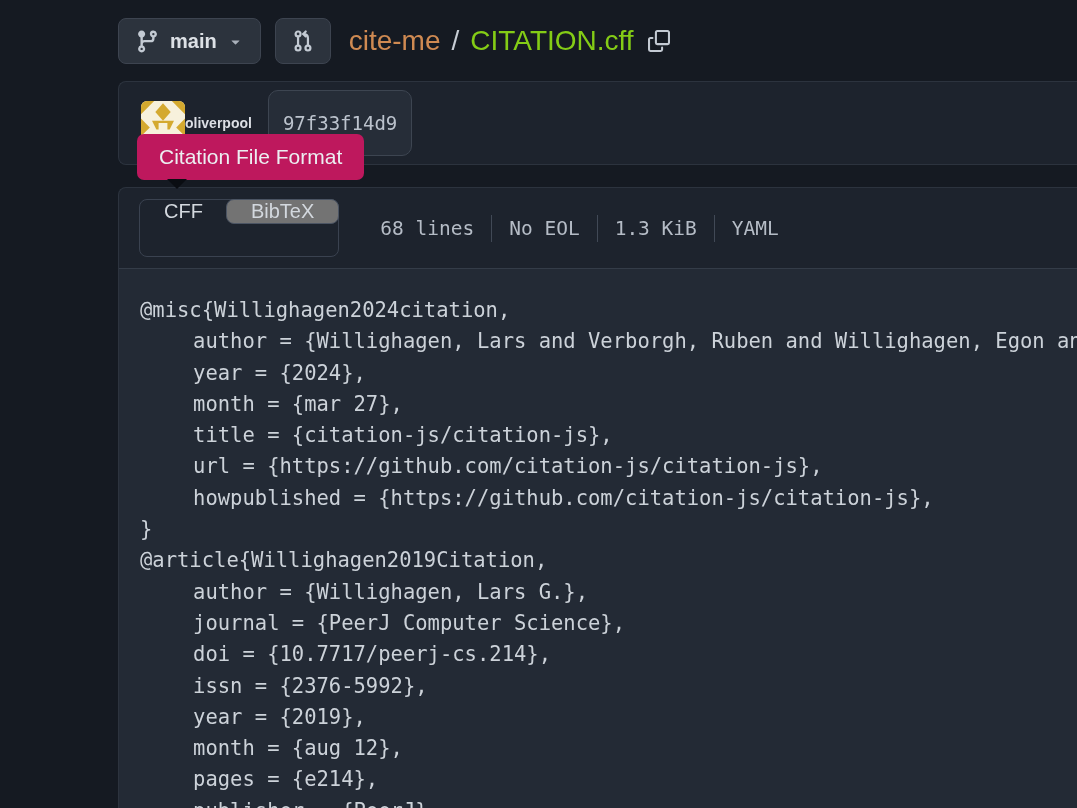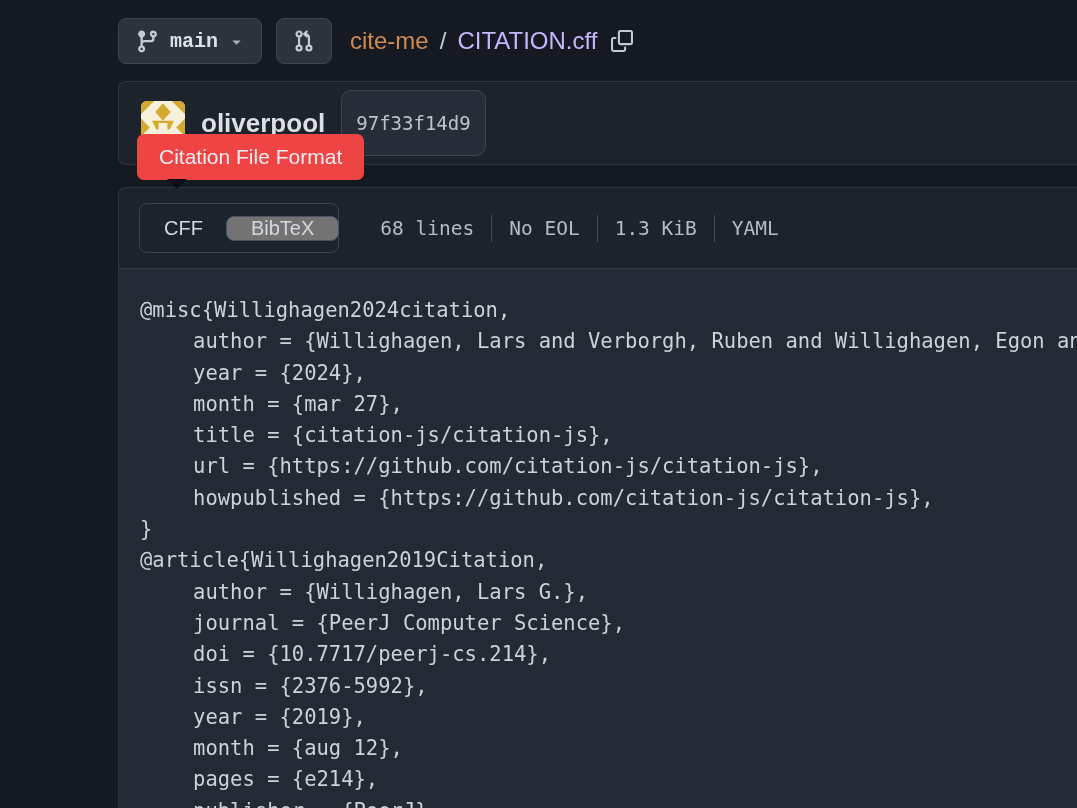--- a/index.html
+++ b/index.html
@@ -29,44 +29,43 @@
     align-items: center;
     gap: 10px;
     height: 46px;
     padding: 0 16px;
     background: #2c333d;
     border: 1px solid #3d4450;
     border-radius: 8px;
     color: #d8dce2;
     cursor: pointer;
     box-sizing: border-box;
-    font-family: Liberation Mono, monospace;
   }
   .btn.icon-only {
     width: 56px;
     justify-content: center;
     padding: 0;
   }
   .branch-label {
     font-size: 20px;
     font-weight: bold;
     color: #dde1e6;
   }
   .icon { display: inline-flex; color: #c3cad3; }
   .caret { color: #a9b0ba; }
   .breadcrumb {
     display: flex;
     align-items: center;
     gap: 11px;
-    font-size: 24px;
+    font-size: 28px;
     margin-left: 4px;
   }
   .repo-link { color: #cf8a52; text-decoration: none; cursor: pointer; }
   .crumb-sep { color: #c7cdd5; }
-  .file-name { color: #c4b5fd; }
+  .file-name { color: #84cc16; }
   .copy-btn { display: inline-flex; color: #9aa2ad; margin-left: 3px; cursor: pointer; background: none; border: none; padding: 0; }
 
   
   .commit-box {
     position: relative;
     margin-top: 17px;
     height: 82px;
     background: #1d232d;
     border: 1px solid #2c333e;
     border-right: none;
@@ -78,22 +77,22 @@
   }
   .avatar {
     width: 44px;
     height: 44px;
     border-radius: 6px;
     overflow: hidden;
     flex: 0 0 auto;
     cursor: pointer;
   }
   .author {
-    margin-left: 16px;
-    font-size: 26px;
+    margin-left: 0;
+    font-size: 14px;
     font-weight: bold;
     color: #dcdfe5;
     cursor: pointer;
   }
   .sha-badge {
     margin-left: 16px;
     font-family: "DejaVu Sans Mono", monospace;
     font-size: 19px;
     color: #bcc3cd;
     background: #262d38;
@@ -105,21 +104,21 @@
   .commit-msg {
     margin-left: 15px;
     font-size: 21px;
     color: #d2d6dc;
     cursor: pointer;
   }
   .tooltip {
     position: absolute;
     left: 18px;
     top: 52px;
-    background: #ef4444;
+    background: #be185d;
     color: #eceef1;
     font-size: 21px;
     padding: 11px 22px;
     border-radius: 7px;
     white-space: nowrap;
     z-index: 10;
   }
   .tooltip::after {
     content: "";
     position: absolute;
@@ -140,22 +139,22 @@
   }
   .file-header {
     height: 80px;
     display: flex;
     align-items: center;
     padding: 0 20px;
     border-bottom: 1px solid #343c48;
   }
   .tab-group {
     display: flex;
-    align-items: center;
-    height: 50px;
+    align-items: flex-start;
+    height: 58px;
     border: 1px solid #3a4250;
     border-radius: 8px;
     box-sizing: border-box;
   }
   .tab {
     display: flex;
     align-items: center;
     padding: 0 24px;
     font-size: 20px;
     color: #d3d8de;

